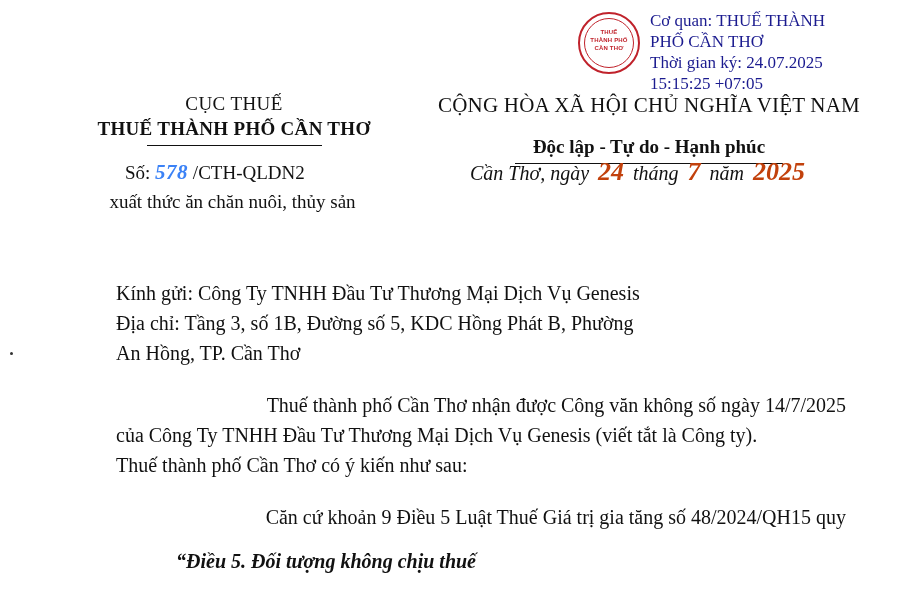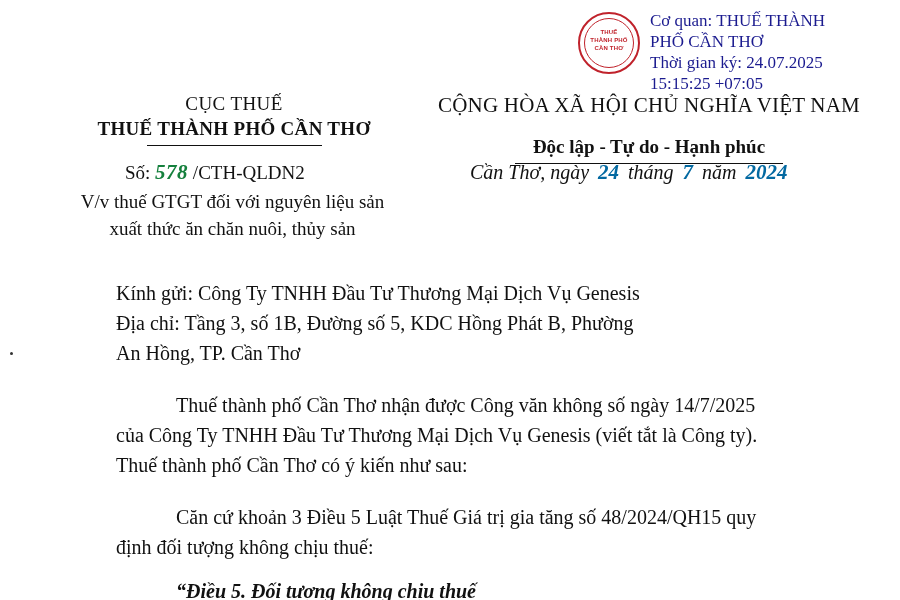--- a/index.html
+++ b/index.html
@@ -131,21 +131,21 @@
     position: absolute;
     left: 125px;
     top: 160px;
     font-size: 19px;
     line-height: 24px;
     white-space: nowrap;
   }
   .handwrite {
     font-family: "Liberation Serif", serif;
     font-style: italic;
-    color: #15803d;
+    color: #3b82f6;
     font-size: 21px;
     font-weight: bold;
     letter-spacing: 0.5px;
   }
   .subject {
     position: absolute;
     left: 60px;
     top: 188px;
     width: 345px;
     text-align: center;
@@ -158,36 +158,36 @@
     position: absolute;
     left: 470px;
     top: 158px;
     font-size: 20px;
     font-style: italic;
     line-height: 28px;
     white-space: nowrap;
   }
   .date-line .hw {
     font-style: italic;
-    color: #0369a1;
-    font-weight: bold;
-    font-size: 21px;
+    color: #c2410c;
+    font-weight: bold;
+    font-size: 26px;
     padding: 0 4px;
   }
 
   
   .body {
     position: absolute;
     left: 116px;
     top: 278px;
     width: 730px;
     font-size: 20px;
     line-height: 30px;
   }
-  .p-indent { text-indent: 60px; }
+  .p-indent { text-indent: 60px; text-align: right; }
   .p-to { margin-left: 120px; }
   .p { margin: 0; }
   .gap { height: 22px; }
   .ital { }
   .quote-head {
     font-weight: bold;
     font-style: italic;
     text-indent: 60px;
     margin-top: 14px;
   }
@@ -237,50 +237,48 @@
     </div>
   </div>
 
   <div class="so-line">
     <span>Số:</span>
     <span class="handwrite">578</span>
     <span>/CTH-QLDN2</span>
   </div>
 
   <div class="subject">
-    <div>V/v thuế GTGT đối với nguyên liệu sản</div>
     <div>xuất thức ăn chăn nuôi, thủy sản</div>
   </div>
 
   <div class="date-line">
     <span>Cần Thơ, ngày</span>
     <span class="hw">24</span>
     <span>tháng</span>
     <span class="hw">7</span>
     <span>năm</span>
-    <span class="hw">2024</span>
+    <span class="hw">2025</span>
   </div>
 
   <div class="margin-dot"></div>
 
   <div class="body">
     <p class="p p-to">Kính gửi: Công Ty TNHH Đầu Tư Thương Mại Dịch Vụ Genesis</p>
     <p class="p p-to">Địa chỉ: Tầng 3, số 1B, Đường số 5, KDC Hồng Phát B, Phường</p>
     <p class="p">An Hồng, TP. Cần Thơ</p>
 
     <div class="gap"></div>
 
     <p class="p p-indent">Thuế thành phố Cần Thơ nhận được Công văn không số ngày 14/7/2025</p>
     <p class="p">
       <span>của Công Ty TNHH Đầu Tư Thương Mại Dịch Vụ Genesis </span><span class="ital">(viết tắt là Công ty).</span>
     </p>
     <p class="p">Thuế thành phố Cần Thơ có ý kiến như sau:</p>
 
     <div class="gap"></div>
 
-    <p class="p p-indent">Căn cứ khoản 3 Điều 5 Luật Thuế Giá trị gia tăng số 48/2024/QH15 quy</p>
-    <p class="p">định đối tượng không chịu thuế:</p>
+    <p class="p p-indent">Căn cứ khoản 9 Điều 5 Luật Thuế Giá trị gia tăng số 48/2024/QH15 quy</p>
 
     <p class="p quote-head">“Điều 5. Đối tượng không chịu thuế</p>
 
   </div>
 
 </div>
 
 </body></html>

